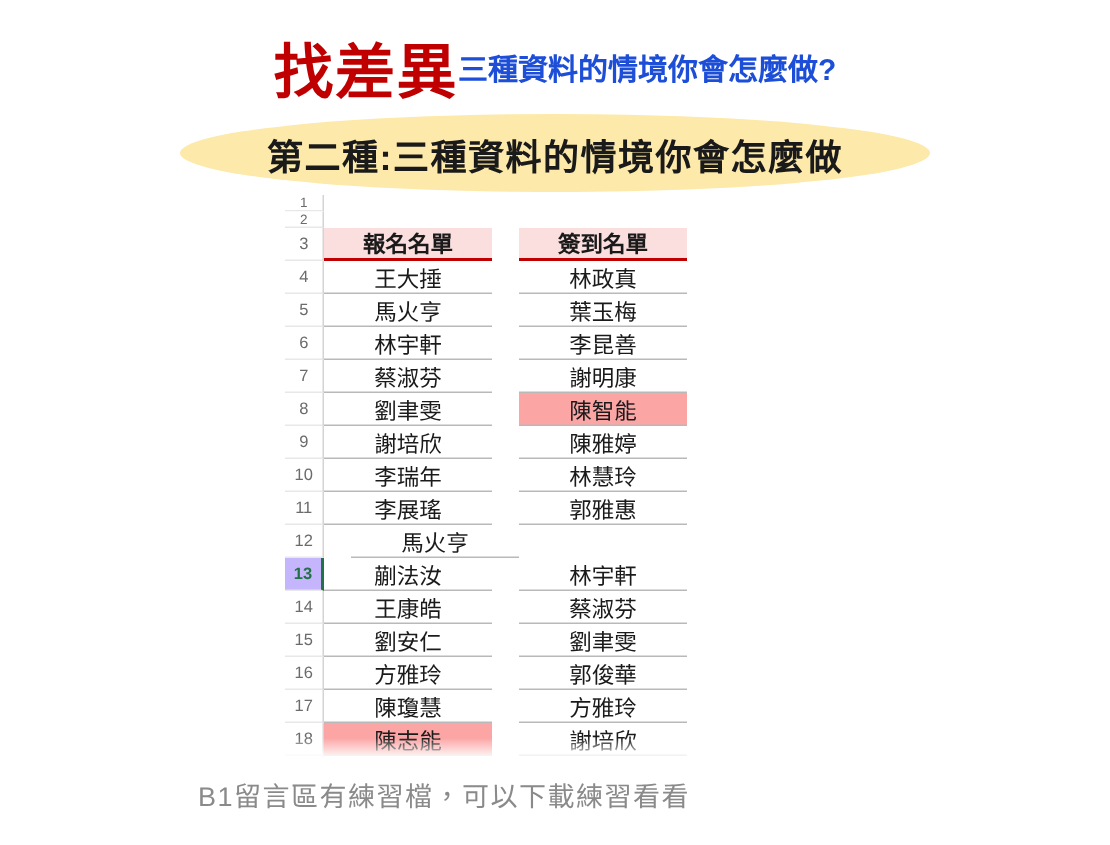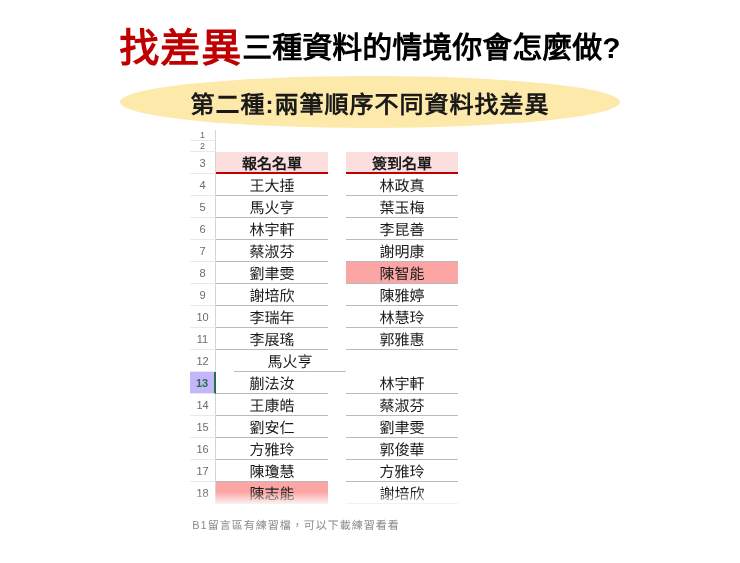--- a/index.html
+++ b/index.html
@@ -25,23 +25,23 @@
     white-space: nowrap;
   }
   .title-red {
     font-size: 40px;
     font-weight: bold;
     color: #c00000;
     letter-spacing: 1px;
     vertical-align: middle;
   }
   .title-black {
-    font-size: 30px;
-    font-weight: bold;
-    color: #000000;
+    font-size: 20px;
+    font-weight: bold;
+    color: #1d4ed8;
     vertical-align: middle;
   }
 
   
   .subtitle-wrap {
     position: absolute;
     top: 76px;
     left: 120px;
     width: 500px;
     height: 52px;
@@ -147,21 +147,21 @@
     color: #9a9a9a;
   }
 
   
   .footer-note {
     position: absolute;
     top: 516px;
     left: 0;
     width: 592px;
     text-align: center;
-    font-size: 11px;
+    font-size: 18px;
     color: #8a8a8a;
     letter-spacing: 1px;
   }
 
   
   .sheet-fade {
     position: absolute;
     top: 492px;
     left: 190px;
     width: 380px;
@@ -171,21 +171,21 @@
 </style>
 </head>
 <body>
 
 <div class="title-row">
   <span class="title-red">找差異</span><span class="title-black">三種資料的情境你會怎麼做?</span>
 </div>
 
 <div class="subtitle-wrap">
   <div class="subtitle-ellipse"></div>
-  <div class="subtitle-text">第二種:兩筆順序不同資料找差異</div>
+  <div class="subtitle-text">第二種:三種資料的情境你會怎麼做</div>
 </div>
 
 <div class="sheet">
   <div class="row-headers">
       <div class="rh squeeze">1</div>
       <div class="rh squeeze">2</div>
       <div class="rh">3</div>
       <div class="rh">4</div>
       <div class="rh">5</div>
       <div class="rh">6</div>

